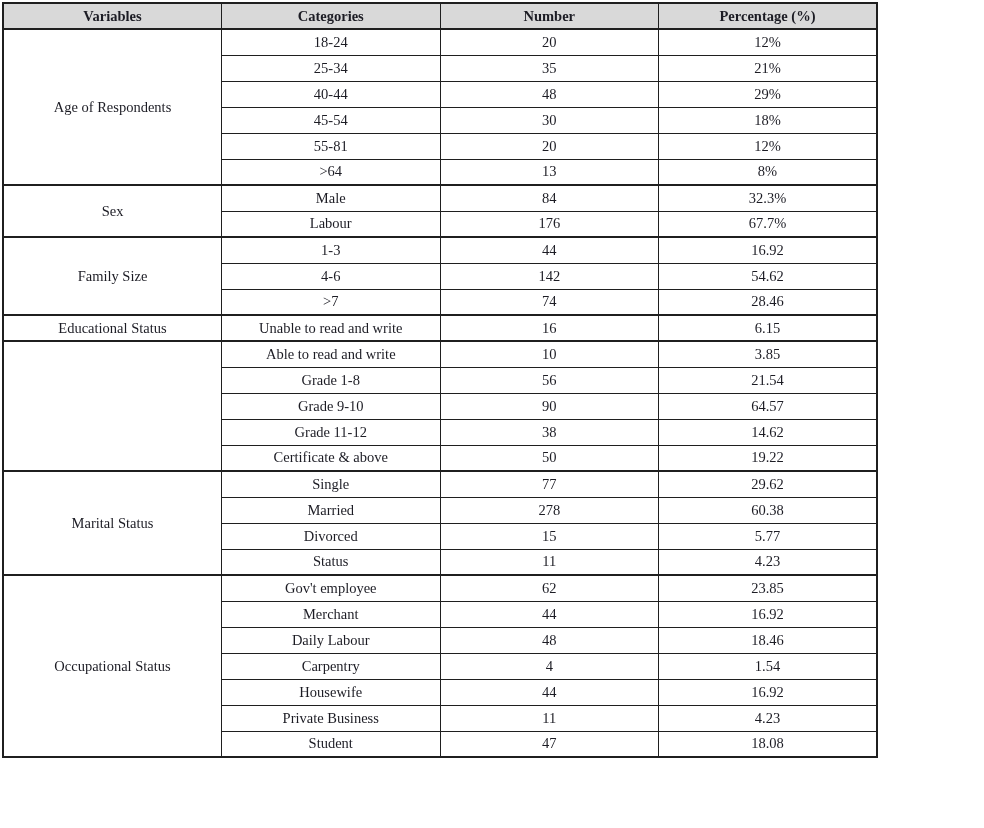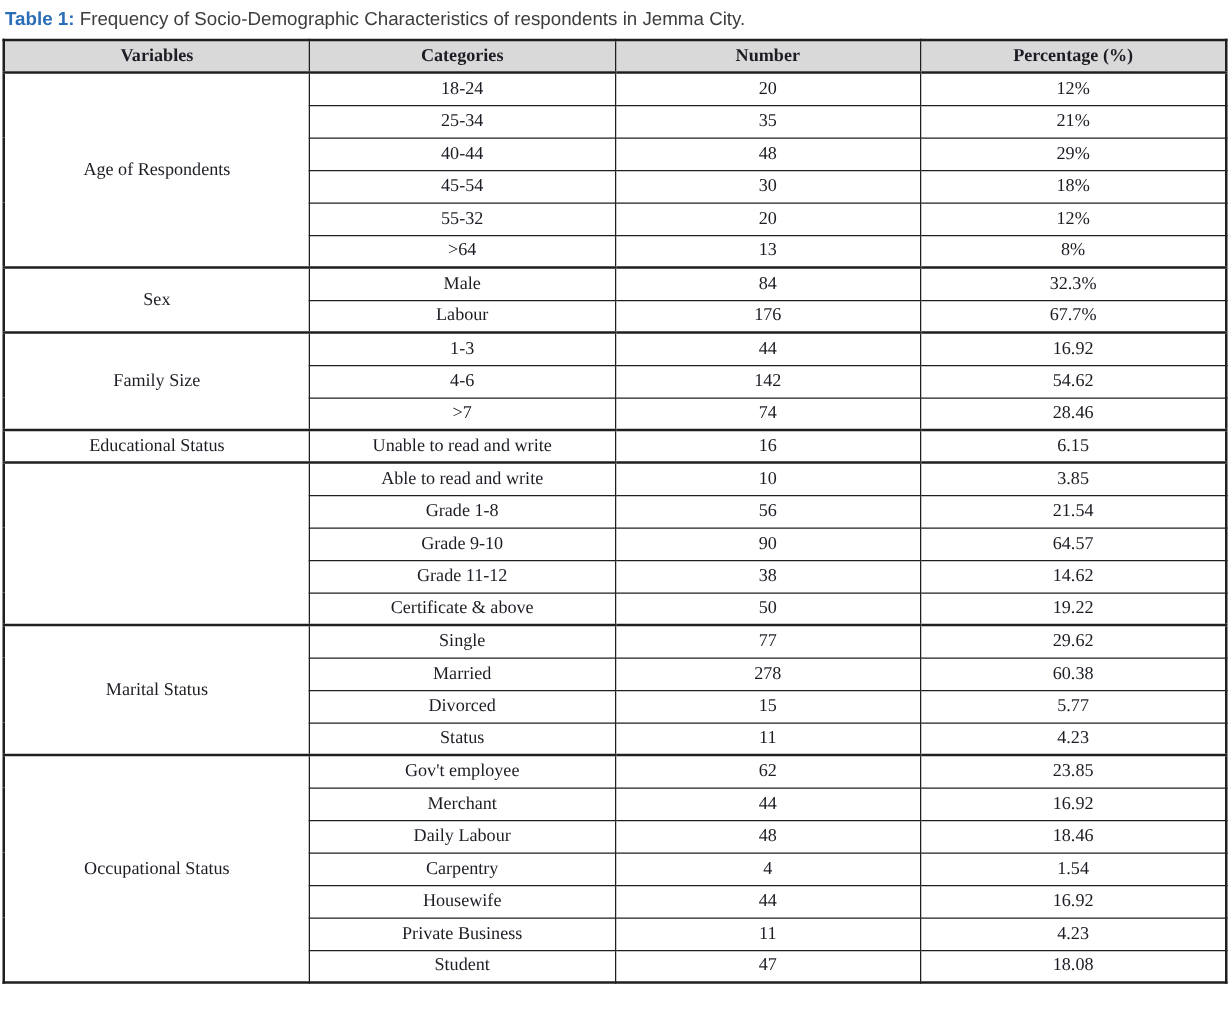--- a/index.html
+++ b/index.html
@@ -18,21 +18,21 @@
     font-size:15px;
     color:var(--title-color);
     margin:5px 0 7px 2px;
     white-space:nowrap;
   }
   .caption .prefix{
     color:var(--accent);
     font-weight:bold;
   }
   table.data-table{
-    width:980px;
+    width:876px;
     table-layout:fixed;
     border-collapse:collapse;
     font-family:"Liberation Serif","DejaVu Serif",serif;
     font-size:14.5px;
     color:var(--text);
     border:2px solid var(--border);
   }
   .data-table th,
   .data-table td{
     border:1px solid var(--border);
@@ -49,23 +49,20 @@
   }
   .data-table tr.group-start td{
     border-top:2px solid var(--border);
   }
 </style>
 </head>
 <body>
 
 <div class="page">
 
-  <div class="caption">
-    <span class="prefix">Table 1:</span><span> Frequency of Socio-Demographic Characteristics of respondents in Jemma City.</span>
-  </div>
 
   <table class="data-table">
     <colgroup>
       <col style="width:25%">
         <col style="width:25%">
         <col style="width:25%">
         <col style="width:25%">
     </colgroup>
     <thead>
       <tr>
@@ -91,21 +88,21 @@
           <td>40-44</td>
           <td>48</td>
           <td>29%</td>
         </tr>
         <tr>
           <td>45-54</td>
           <td>30</td>
           <td>18%</td>
         </tr>
         <tr>
-          <td>55-32</td>
+          <td>55-81</td>
           <td>20</td>
           <td>12%</td>
         </tr>
         <tr>
           <td>&gt;64</td>
           <td>13</td>
           <td>8%</td>
         </tr>
         <tr class="group-start">
           <td rowspan="2">Sex</td>

